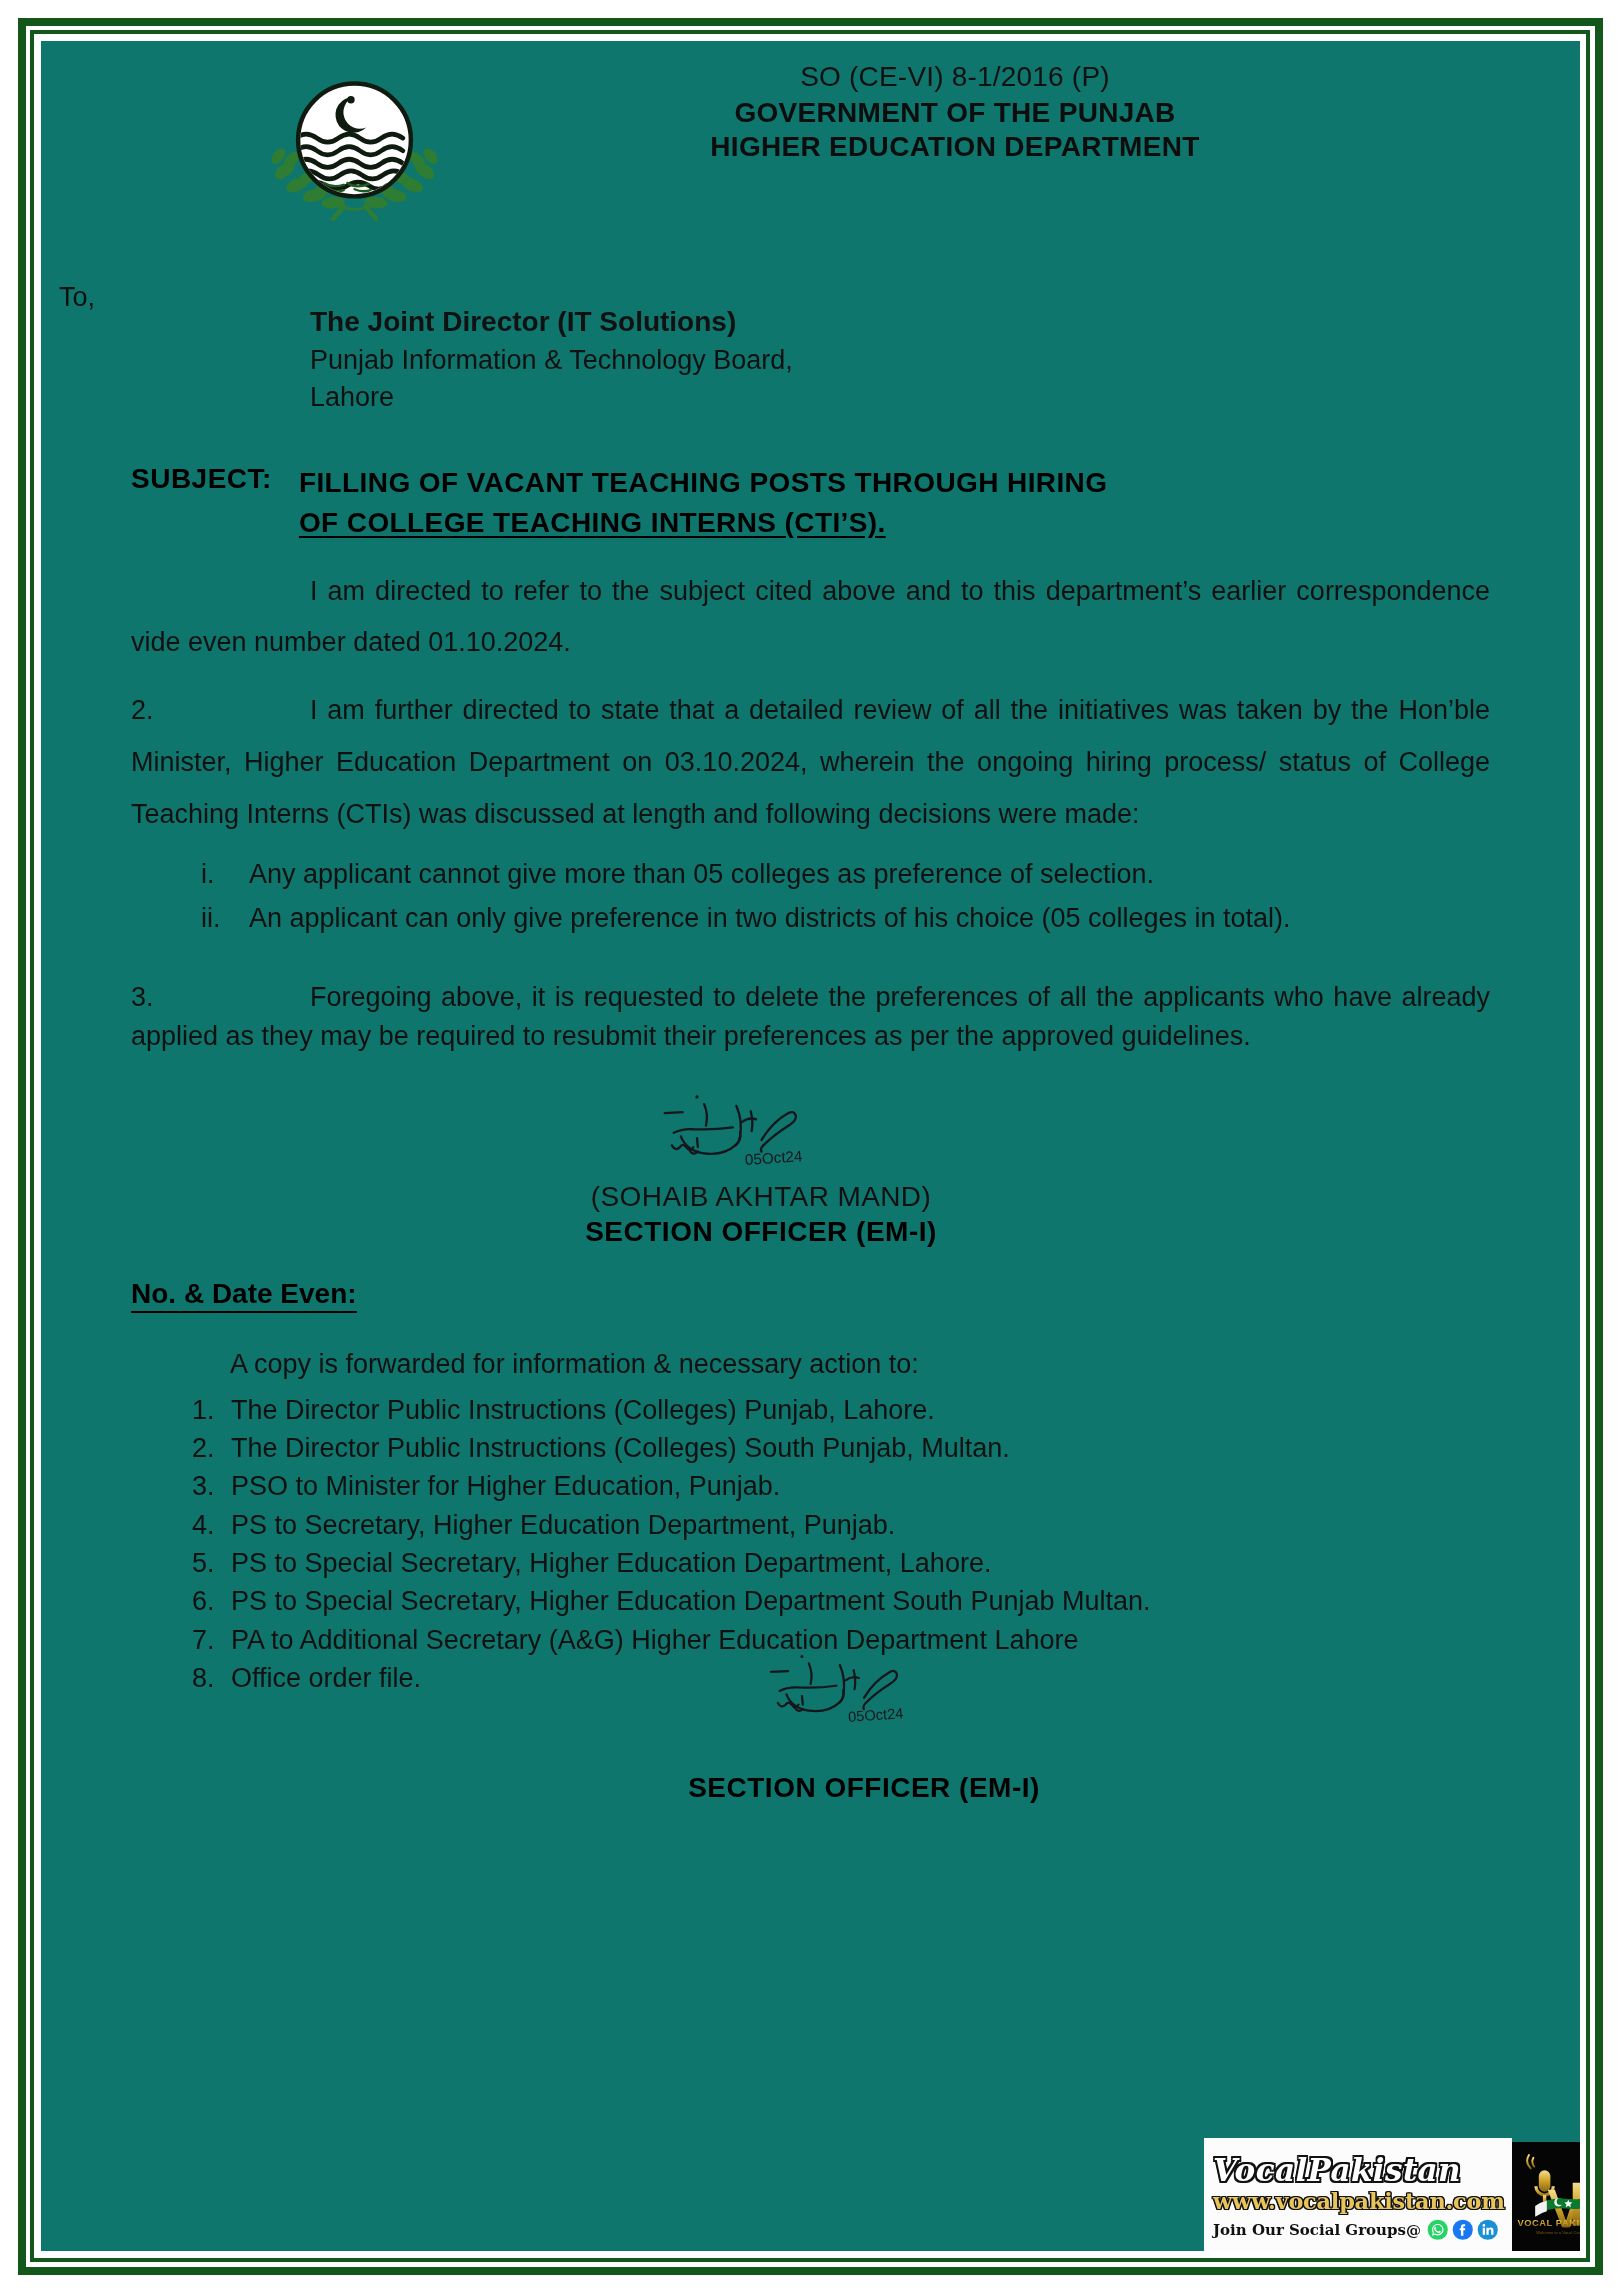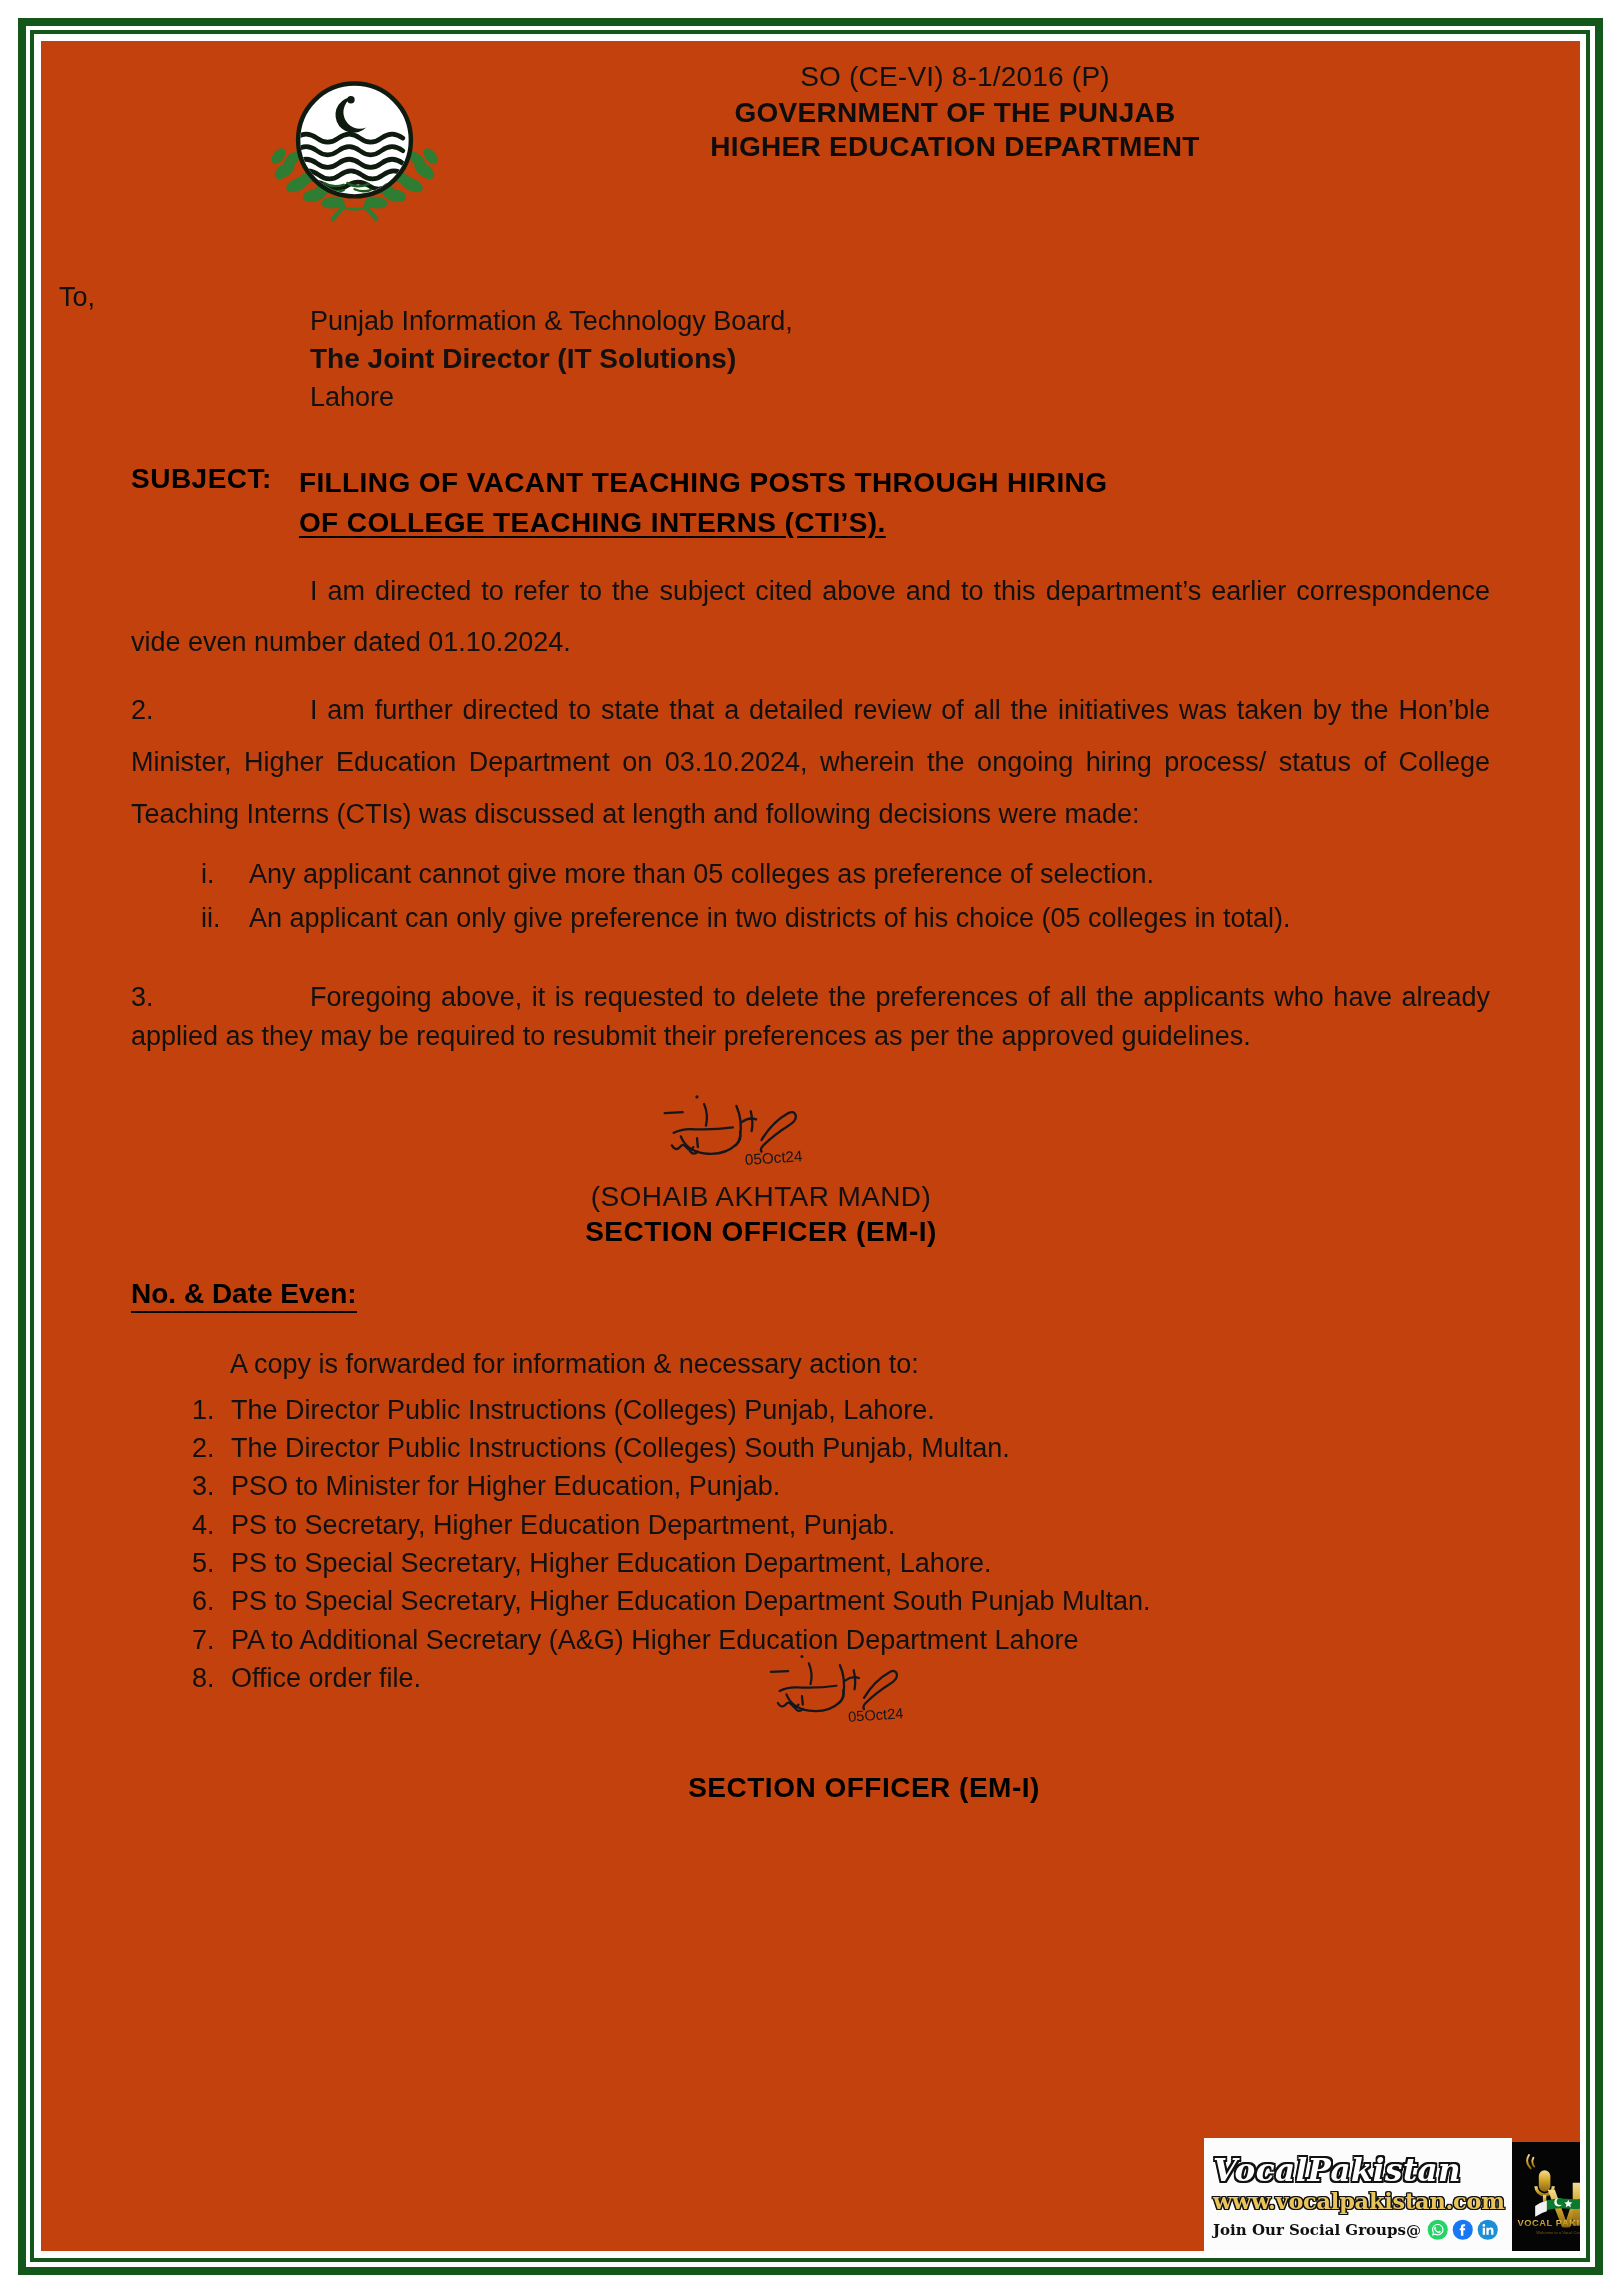--- a/index.html
+++ b/index.html
@@ -26,21 +26,21 @@
     width:1560px;height:2232px;
     border:4.5px solid #14571a;
     box-sizing:border-box;
   }
 
   
   .page{
     position:absolute;
     left:41px;top:41px;
     width:1539px;height:2210px;
-    background:#c2410c;
+    background:#0f766e;
     overflow:hidden;
   }
 
   
   .header{
     position:relative;
     height:224px;
   }
   .emblem{
     position:absolute;
@@ -379,22 +379,22 @@
       <div class="hdr-gov">GOVERNMENT OF THE PUNJAB</div>
       <div class="hdr-dept">HIGHER EDUCATION DEPARTMENT</div>
     </div>
   </div>
 
   <div class="body-wrap">
 
     <div class="to-label">To,</div>
 
     <div class="addr">
+      <div class="addr-line b">The Joint Director (IT Solutions)</div>
       <div class="addr-line">Punjab Information &amp; Technology Board,</div>
-      <div class="addr-line b">The Joint Director (IT Solutions)</div>
       <div class="addr-line">Lahore</div>
     </div>
 
     <div class="subject-row">
       <div class="subject-label">SUBJECT:</div>
       <div class="subject-body">
         <span>FILLING OF VACANT TEACHING POSTS THROUGH HIRING</span><br>
         <span class="l2">OF COLLEGE TEACHING INTERNS (CTI’S).</span>
       </div>
     </div>

